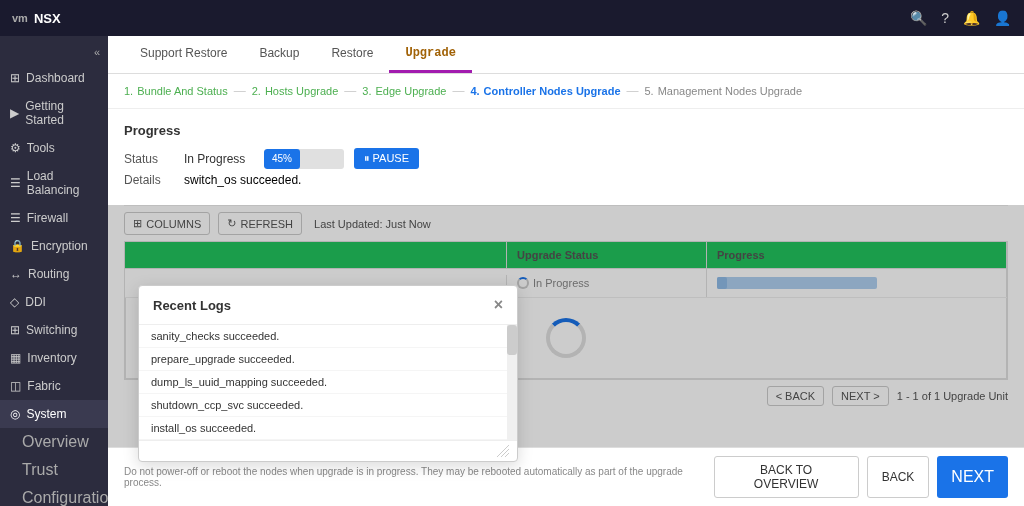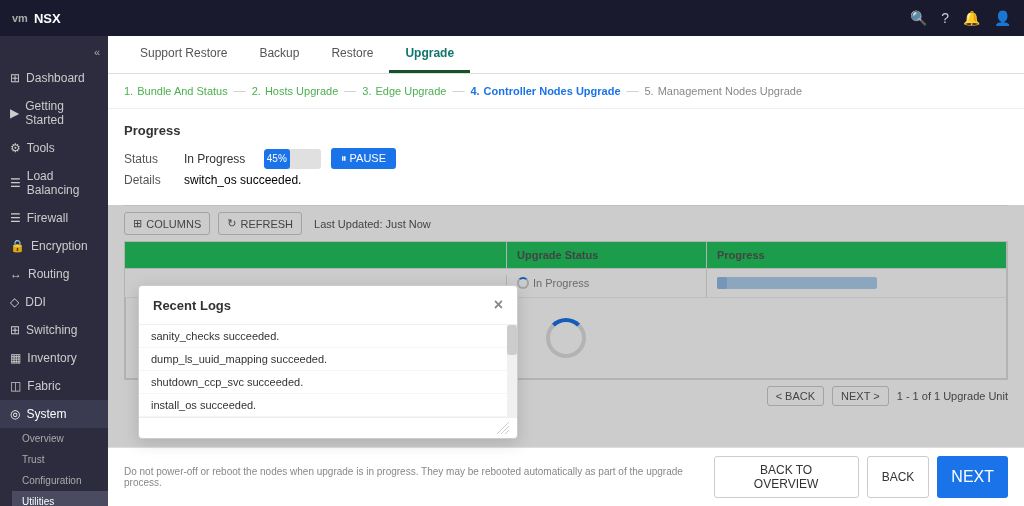--- a/index.html
+++ b/index.html
@@ -41,41 +41,41 @@
       display: flex; justify-content: flex-end; padding: 6px 8px; color: #aaa; cursor: pointer; font-size: 11px;
     }
     .sidebar-item {
       display: flex; align-items: center; gap: 6px; padding: 7px 10px; cursor: pointer; font-size: 12px; color: #ccc;
     }
     .sidebar-item.active { background: #3a3a50; color: #fff; }
     .sidebar-sub {
       padding-left: 12px;
     }
     .sidebar-sub-item {
-      padding: 5px 10px; font-size: 10px; color: #aaa; cursor: pointer;
+      padding: 5px 10px; font-size: 16px; color: #aaa; cursor: pointer;
     }
     .sidebar-sub-item.active { color: #fff; background: #4a4a60; }
 
     
     .content {
       flex: 1;
       background: #fff;
       overflow-y: auto;
       display: flex;
       flex-direction: column;
     }
 
     
     .tab-bar {
       display: flex; gap: 0; border-bottom: 1px solid #ddd; padding: 0 16px; background: #fff; flex-shrink: 0;
     }
     .tab-item {
       padding: 10px 16px; font-size: 12px; color: #555; cursor: pointer; border-bottom: 3px solid transparent;
     }
-    .tab-item.active { color: #0f766e; border-bottom: 3px solid #14532d; font-weight: 600; }
+    .tab-item.active { color: #a16207; border-bottom: 3px solid #a21caf; font-weight: 600; font-family: Liberation Mono, monospace; }
 
     
     .wizard-steps {
       display: flex; align-items: center; padding: 10px 16px; border-bottom: 1px solid #eee; gap: 0; flex-shrink: 0;
     }
     .step {
       display: flex; align-items: center; font-size: 11px; color: #888; gap: 4px;
     }
     .step.completed { color: #4caf50; }
     .step.active { color: #1a73e8; font-weight: 600; }
@@ -83,21 +83,21 @@
 
     
     .progress-section {
       padding: 14px 16px; flex-shrink: 0;
     }
     .progress-title { font-size: 13px; font-weight: bold; margin-bottom: 10px; color: #333; }
     .progress-row { display: flex; align-items: center; gap: 10px; margin-bottom: 4px; }
     .progress-label { width: 50px; font-size: 12px; color: #555; }
     .progress-status { font-size: 12px; color: #333; width: 70px; }
     .progress-bar-wrap {
-      width: 57px; height: 20px; background: #e0e0e0; border-radius: 3px; position: relative; overflow: hidden;
+      width: 80px; height: 20px; background: #e0e0e0; border-radius: 3px; position: relative; overflow: hidden;
     }
     .progress-bar-fill {
       height: 100%; background: #1a73e8; border-radius: 3px;
       display: flex; align-items: center; justify-content: center; color: #fff; font-size: 10px;
     }
     .pause-btn {
       background: #1a73e8; color: #fff; border: none; padding: 4px 10px; border-radius: 3px; cursor: pointer; font-size: 11px; display: flex; align-items: center; gap: 4px;
     }
     .details-row { display: flex; align-items: center; gap: 10px; margin-bottom: 4px; }
     .more-info { color: #1a73e8; font-size: 11px; cursor: pointer; font-weight: 600; }
@@ -318,20 +318,21 @@
 
       <div class="modal-overlay"></div>
       <div class="modal">
         <div class="modal-header">
           <span>Recent Logs</span>
           <span class="modal-close">×</span>
         </div>
         <div class="modal-body">
           <ul class="log-list">
             <li class="log-item">sanity_checks succeeded.</li>
+            <li class="log-item">prepare_upgrade succeeded.</li>
             <li class="log-item">dump_ls_uuid_mapping succeeded.</li>
             <li class="log-item">shutdown_ccp_svc succeeded.</li>
             <li class="log-item">install_os succeeded.</li>
           </ul>
           <div class="scrollbar-track">
             <div class="scrollbar-thumb"></div>
           </div>
         </div>
         <div class="modal-footer">
 

